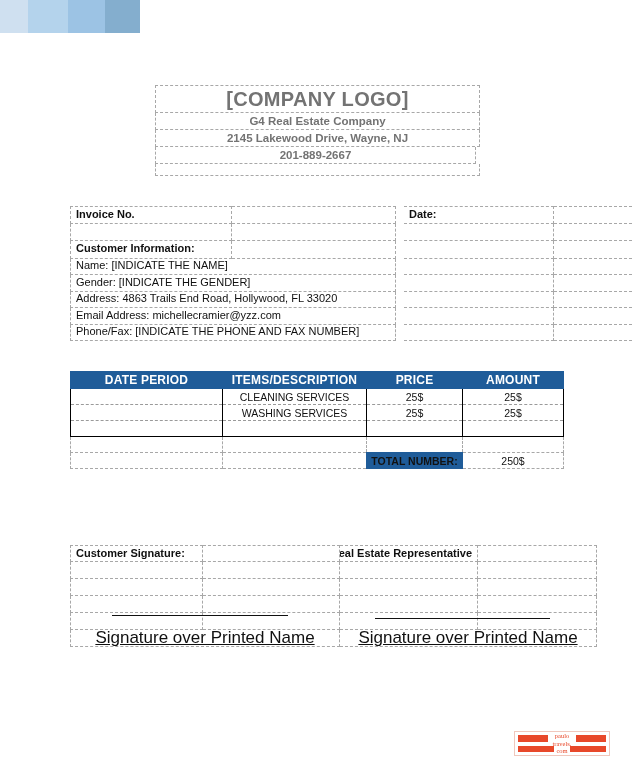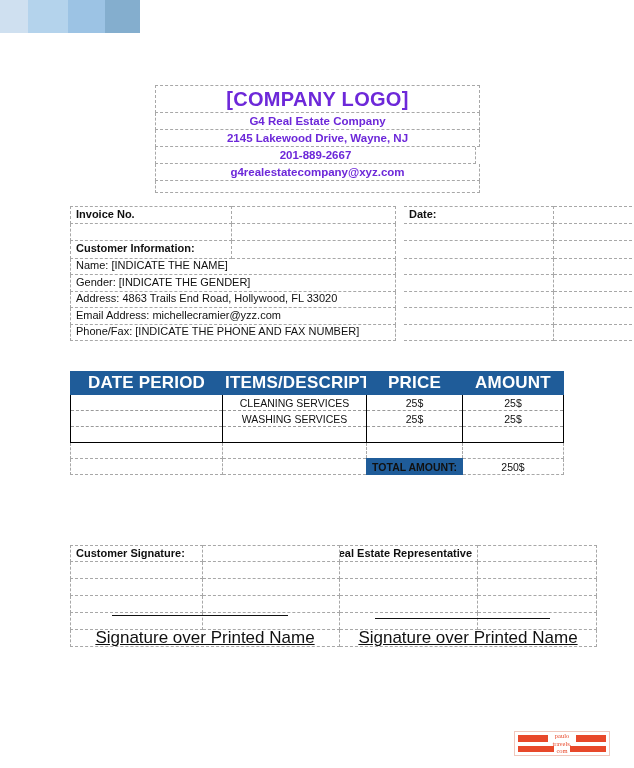--- a/index.html
+++ b/index.html
@@ -49,21 +49,21 @@
 
   
   #company-box {
     position: absolute;
     left: 155px; top: 85px;
     width: 325px;
   }
   #company-box .dcell {
     justify-content: center;
     font-weight: bold;
-    color: #6d28d9;
+    color: #737373;
   }
   .r-logo { height: 28px; }
   .r-logo .dcell { font-size: 20px; letter-spacing: .3px; }
   .r-line { height: 17px; }
   .r-line .dcell { font-size: 11.5px; }
   .r-blank { height: 12px; }
 
   
   #invoice-info {
     position: absolute;
@@ -93,21 +93,21 @@
     padding: 1px 2px;
     height: 16px;
     text-align: center;
     overflow: hidden;
     white-space: nowrap;
   }
   #items-table thead th {
     background: #1f5c99;
     color: #ffffff;
     font-weight: bold;
-    font-size: 17px;
+    font-size: 12px;
     letter-spacing: .2px;
     height: 17px;
     border: 1px solid #1f5c99;
   }
   .tb-body td {
     border-left: 1px solid #000;
     border-right: 1px solid #000;
     border-bottom: 1px dashed #9a9a9a;
   }
   .tb-body tr:last-child td { border-bottom: 1px solid #000; }
@@ -197,23 +197,20 @@
     </div>
     <div class="drow r-line">
       <div class="dcell" style="width:325px">G4 Real Estate Company</div>
     </div>
     <div class="drow r-line">
       <div class="dcell" style="width:325px">2145 Lakewood Drive, Wayne, NJ</div>
     </div>
     <div class="drow r-line">
       <div class="dcell" style="width:321px">201-889-2667</div>
     </div>
-    <div class="drow r-line">
-      <div class="dcell" style="width:325px">g4realestatecompany@xyz.com</div>
-    </div>
     <div class="drow r-blank">
       <div class="dcell" style="width:325px"></div>
     </div>
   </div>
 
   <div id="invoice-info" class="dgrid">
 
     <div class="drow ii-row tall">
       <div class="dcell c-a bold">Invoice No.</div>
       <div class="dcell c-b"></div>
@@ -304,21 +301,21 @@
     <tfoot class="tb-foot">
       <tr>
         <td></td>
         <td></td>
         <td></td>
         <td></td>
       </tr>
       <tr>
         <td></td>
         <td></td>
-        <td class="total-label">TOTAL AMOUNT:</td>
+        <td class="total-label">TOTAL NUMBER:</td>
         <td>250$</td>
       </tr>
     </tfoot>
   </table>
 
   <div id="sig-block" class="dgrid">
     <div class="drow sg-row">
       <div class="dcell s-a bold">Customer Signature:</div>
       <div class="dcell s-b"></div>
       <div class="dcell s-c bold" style="justify-content:flex-end !important">G4 Real Estate Representative</div>

